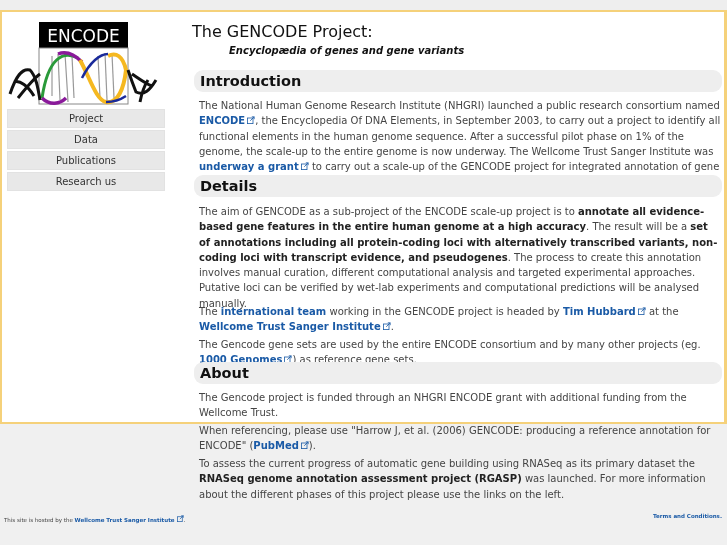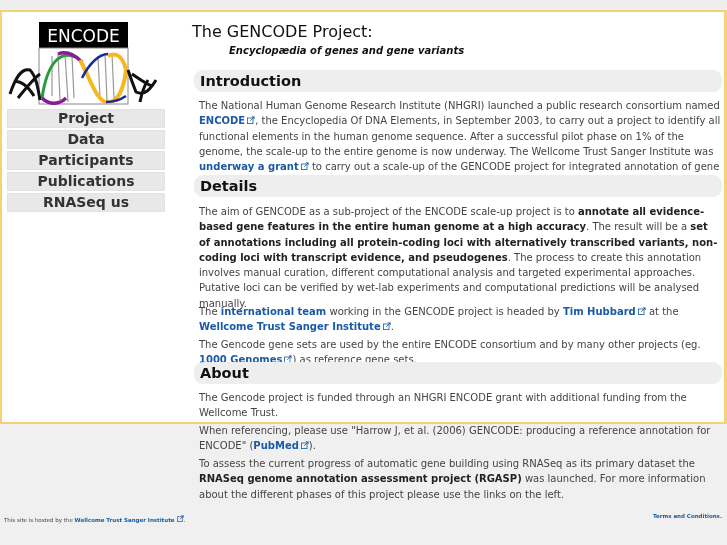--- a/index.html
+++ b/index.html
@@ -20,21 +20,21 @@
     border-bottom: 2px solid #f5d17a;
     box-sizing: border-box;
     width: 727px;
   }
   .sidebar { position: absolute; left: 2px; top: 0; width: 164px; }
   .logo { position: absolute; left: 4px; top: 6px; width: 150px; height: 90px; }
   .nav { position: absolute; left: 3px; top: 97px; width: 158px; }
   .nav-item {
     display: block; height: 17px; line-height: 17px; margin-bottom: 2px;
     background: #e8e8e8; border: 1px solid #e2e2e2;
-    text-align: center; font-size: 14px; font-weight: bold; color: #333;
+    text-align: center; font-size: 10px; font-weight: normal; color: #333;
     cursor: pointer; text-decoration: none;
   }
   .main { position: absolute; left: 190px; top: 0; width: 530px; }
   .title { position: absolute; left: 0; top: 10px; font-size: 16px; font-weight: normal; color: #111; margin: 0; white-space: nowrap; }
   .subtitle { position: absolute; left: 37px; top: 33px; font-size: 10px; font-weight: bold; font-style: italic; color: #111; white-space: nowrap; }
   .section-head {
     position: absolute; left: 2px; width: 528px; height: 22px; line-height: 22px;
     background: #eeeeee; font-size: 14.5px; font-weight: bold; color: #111;
     padding-left: 6px; box-sizing: border-box; border-radius: 9px;
   }
@@ -76,23 +76,22 @@
       <path d="M72,42 C82,60 88,82 98,84 C110,86 116,70 118,52 C115,38 108,34 100,38" fill="none" stroke="#f5b820" stroke-width="4"></path>
       <path d="M74,60 C82,44 92,36 100,36" fill="none" stroke="#1a2a9a" stroke-width="2.5"></path>
       <path d="M98,84 C106,84 112,82 118,78" fill="none" stroke="#1a2a9a" stroke-width="2.5"></path>
       <path d="M2,76 C8,58 14,50 22,52 C28,58 30,70 32,82 M6,64 C12,62 20,68 26,78 M10,80 C18,70 26,60 32,56" fill="none" stroke="#111" stroke-width="3"></path>
       <path d="M148,62 C142,72 136,78 128,74 C124,64 122,58 120,52 M144,68 C138,66 130,60 124,56 M132,84 C134,74 136,68 140,62" fill="none" stroke="#111" stroke-width="3"></path>
     </svg>
 
     <nav class="nav">
       <a class="nav-item">Project</a>
       <a class="nav-item">Data</a>
-      <a class="nav-item">Participants</a>
       <a class="nav-item">Publications</a>
-      <a class="nav-item">RNASeq us</a>
+      <a class="nav-item">Research us</a>
     </nav>
   </div>
 
   <div class="main">
     <h1 class="title">The GENCODE Project:</h1>
     <div class="subtitle">Encyclopædia of genes and gene variants</div>
 
     <div class="section-head" style="top:58px">Introduction</div>
     <p class="para" style="top:86px"><span>The National Human Genome Research Institute (NHGRI) launched a public research consortium named </span><a class="link">ENCODE</a><svg class="ext-icon" viewBox="0 0 10 10">
           <rect x="0.5" y="2.5" width="7" height="7" fill="none" stroke="#1a5aa6"></rect>

